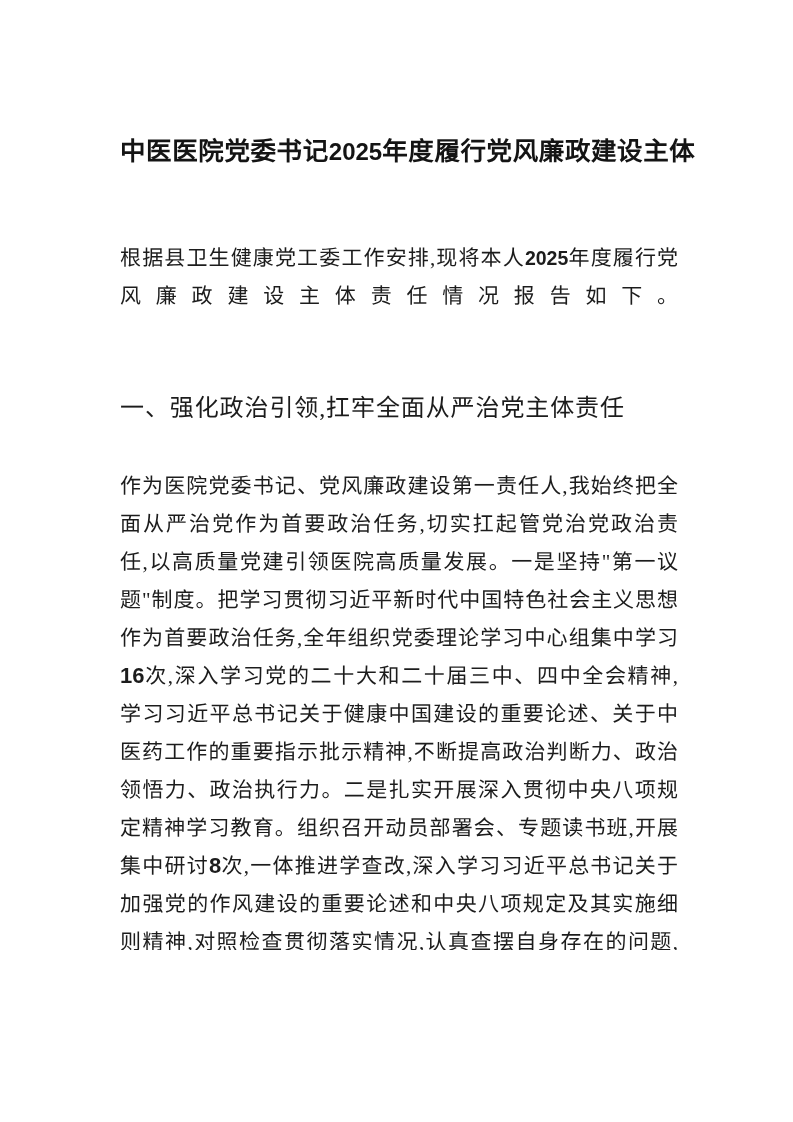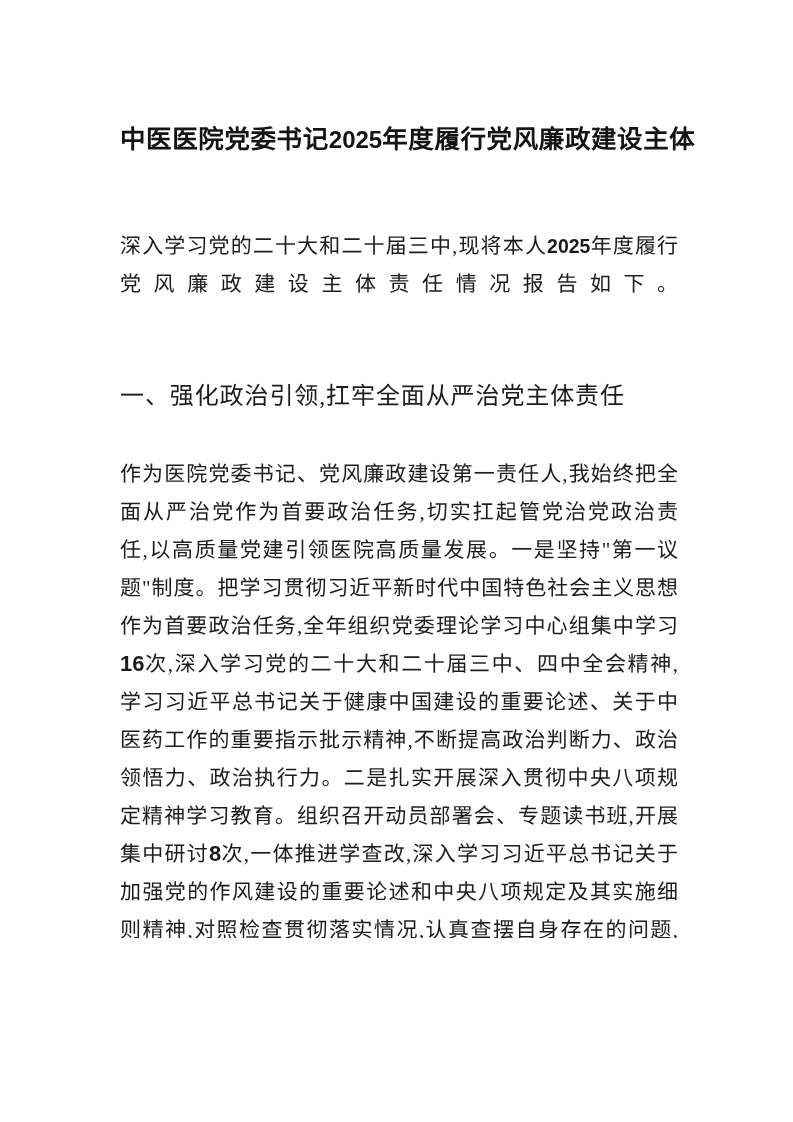--- a/index.html
+++ b/index.html
@@ -11,21 +11,21 @@
 
   body {
     font-family: "Liberation Serif", "DejaVu Serif", serif;
     -webkit-font-smoothing: antialiased;
   }
 
   .page {
     position: relative;
     width: 793px;
     height: 938px;
-    margin: 0 auto;
+    margin: 12px auto;
     background: #ffffff;
     overflow: hidden;
     box-sizing: border-box;
   }
 
   
   .content {
     position: absolute;
     left: 120px;
     top: 0;
@@ -112,20 +112,20 @@
 </head>
 <body>
 
 <div class="page">
   <div class="content">
 
     <h1 class="doc-title">
       <span class="ln ln-1"><span>中医医院党委书记</span><span class="num">2025</span><span>年度履行党风廉政建设主体</span></span>
     </h1>
 
-    <p class="intro"><span>深入学习党的二十大和二十届三中,现将本人</span><span class="num">2025</span><span>年度履行党风廉政建设主体责任情况报告如下。</span></p>
+    <p class="intro"><span>根据县卫生健康党工委工作安排,现将本人</span><span class="num">2025</span><span>年度履行党风廉政建设主体责任情况报告如下。</span></p>
 
     <h2 class="section-heading">一、强化政治引领,扛牢全面从严治党主体责任</h2>
 
     <p class="body-para"><span>作为医院党委书记、党风廉政建设第一责任人,我始终把全面从严治党作为首要政治任务,切实扛起管党治党政治责任,以高质量党建引领医院高质量发展。一是坚持"第一议题"制度。把学习贯彻习近平新时代中国特色社会主义思想作为首要政治任务,全年组织党委理论学习中心组集中学习</span><span class="num">16</span><span>次,深入学习党的二十大和二十届三中、四中全会精神,学习习近平总书记关于健康中国建设的重要论述、关于中医药工作的重要指示批示精神,不断提高政治判断力、政治领悟力、政治执行力。二是扎实开展深入贯彻中央八项规定精神学习教育。组织召开动员部署会、专题读书班,开展集中研讨</span><span class="num">8</span><span>次,一体推进学查改,深入学习习近平总书记关于加强党的作风建设的重要论述和中央八项规定及其实施细则精神,对照检查贯彻落实情况,认真查摆自身存在的问题,推动作风建设常态化长</span></p>
 
   </div>
 </div>
 
 </body></html>

